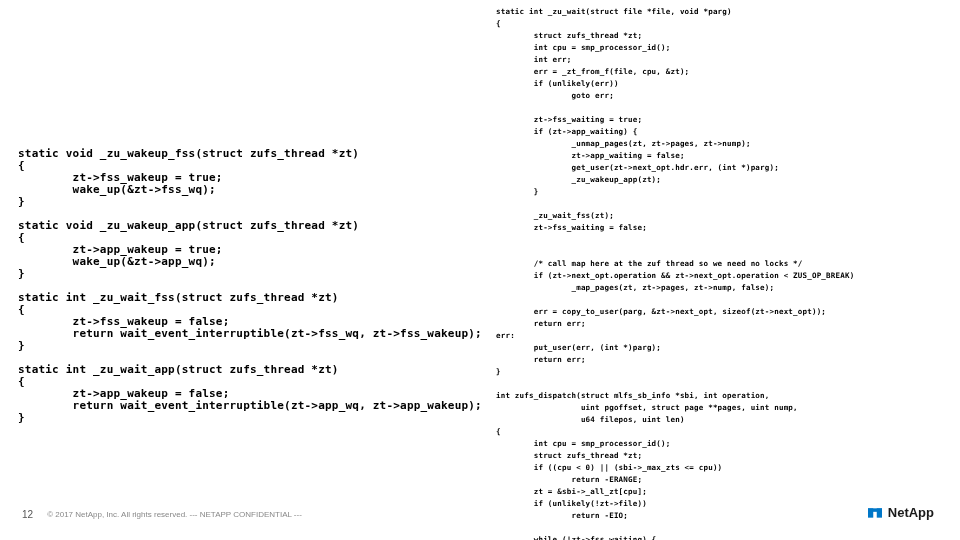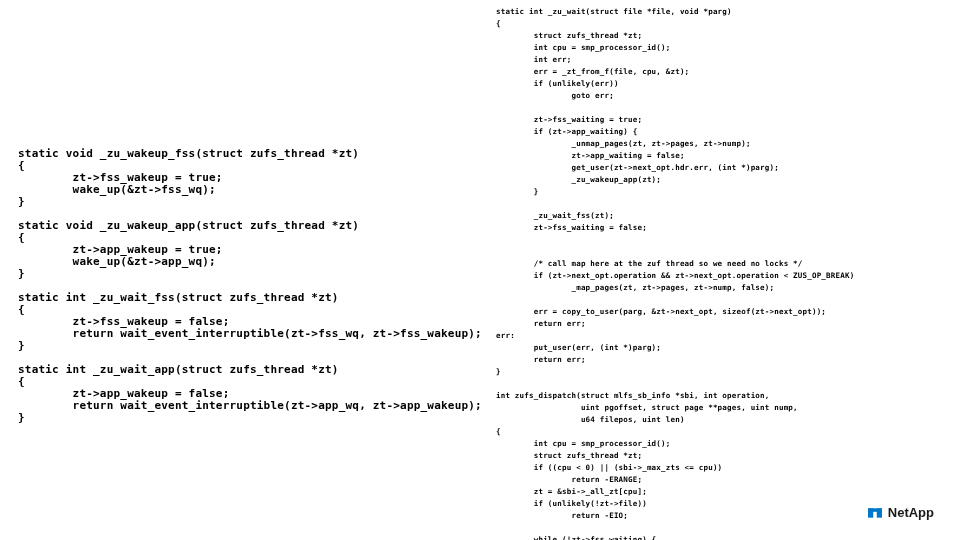--- a/index.html
+++ b/index.html
@@ -82,20 +82,24 @@
         int cpu = smp_processor_id();
         struct zufs_thread *zt;
         if ((cpu &lt; 0) || (sbi-&gt;_max_zts &lt;= cpu))
                 return -ERANGE;
         zt = &amp;sbi-&gt;_all_zt[cpu];
         if (unlikely(!zt-&gt;file))
                 return -EIO;
 
         while (!zt-&gt;fss_waiting) {</pre>
 
+  <div class="footer">
+    <span class="pagenum">12</span>
+    <span class="copyright">© 2017 NetApp, Inc. All rights reserved.  --- NETAPP CONFIDENTIAL ---</span>
+  </div>
 
   <div class="logo">
     <span class="logo-mark">
       <svg viewBox="0 0 24 24" width="14" height="14">
         <rect x="0" y="4" width="9" height="16" fill="#0077c8"></rect>
         <rect x="15" y="4" width="9" height="16" fill="#0077c8"></rect>
         <rect x="0" y="4" width="24" height="6" fill="#0077c8"></rect>
       </svg>
     </span>
     <span class="logo-text">NetApp</span>

